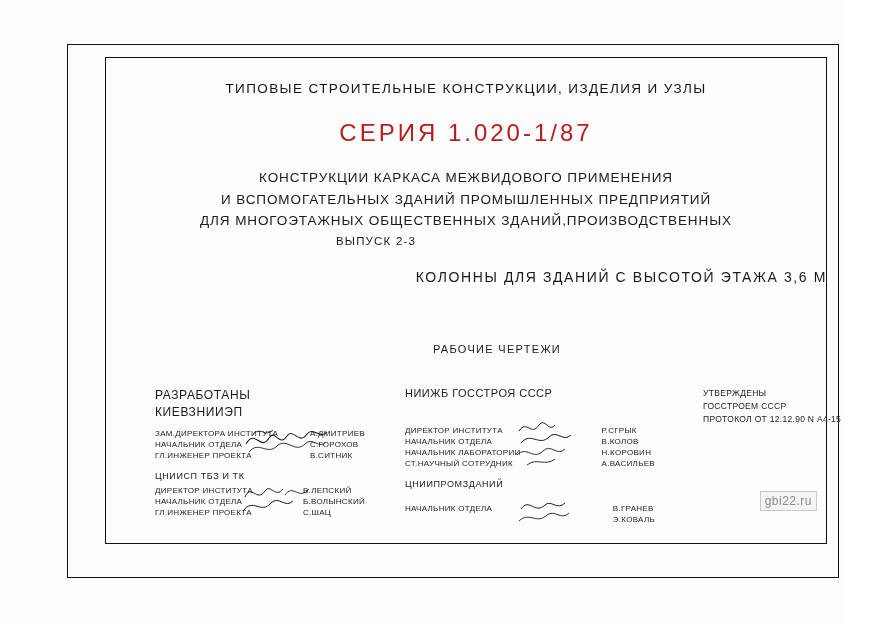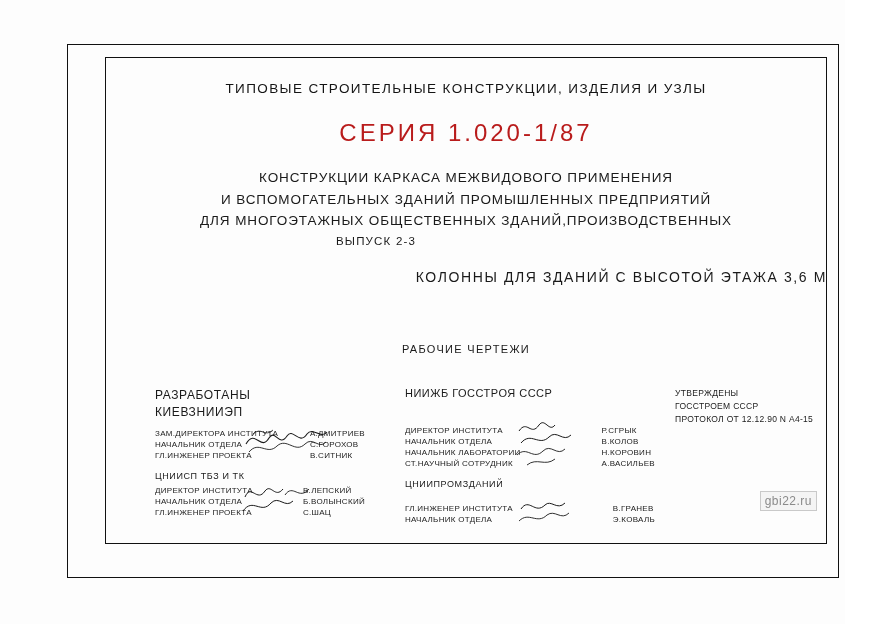--- a/index.html
+++ b/index.html
@@ -97,39 +97,40 @@
     letter-spacing: 1.6px;
   }
   .t-working {
     position: absolute;
     left: 0;
     top: 286px;
     width: 722px;
     text-align: center;
     font-size: 11px;
     letter-spacing: 1.3px;
+    padding-left: 31px;
   }
 
   
   .sig-area {
     position: absolute;
     left: 0;
     top: 330px;
     width: 722px;
     height: 150px;
     font-size: 8.5px;
     letter-spacing: 0.3px;
   }
   .col {
     position: absolute;
     top: 0;
   }
   .col-left  { left: 50px;  width: 210px; }
   .col-mid   { left: 300px; width: 250px; }
-  .col-right { left: 570px; width: 160px; }
+  .col-right { left: 598px; width: 160px; }
 
   .col-head {
     font-size: 12px;
     letter-spacing: 0.6px;
     line-height: 1.45;
     margin-bottom: 6px;
   }
   .org-title {
     font-size: 11px;
     letter-spacing: 0.5px;
@@ -282,21 +283,20 @@
             <path d="M2,38 C12,28 18,44 28,34 C36,26 42,40 50,32" fill="none" stroke="#1a1a1a" stroke-width="0.9"></path>
             <path d="M12,48 C22,40 30,50 40,42" fill="none" stroke="#1a1a1a" stroke-width="0.9"></path>
           </svg>
         </div>
 
         <div class="sub-block-title">ЦНИИПРОМЗДАНИЙ</div>
         <div style="height:10px"></div>
 
         <div class="group">
           <div class="titles">
-            <div>ГЛ.ИНЖЕНЕР ИНСТИТУТА</div>
             <div>НАЧАЛЬНИК ОТДЕЛА</div>
           </div>
           <div class="names">
             <div>В.ГРАНЕВ</div>
             <div>Э.КОВАЛЬ</div>
           </div>
           <svg class="scribble" style="left:112px; top:-8px;" width="70" height="34" viewBox="0 0 70 34">
             <path d="M4,14 C12,2 18,20 28,10 C34,4 40,16 48,8" fill="none" stroke="#1a1a1a" stroke-width="1"></path>
             <path d="M2,26 C12,16 20,30 30,20 C38,14 44,26 52,18" fill="none" stroke="#1a1a1a" stroke-width="0.9"></path>
           </svg>

